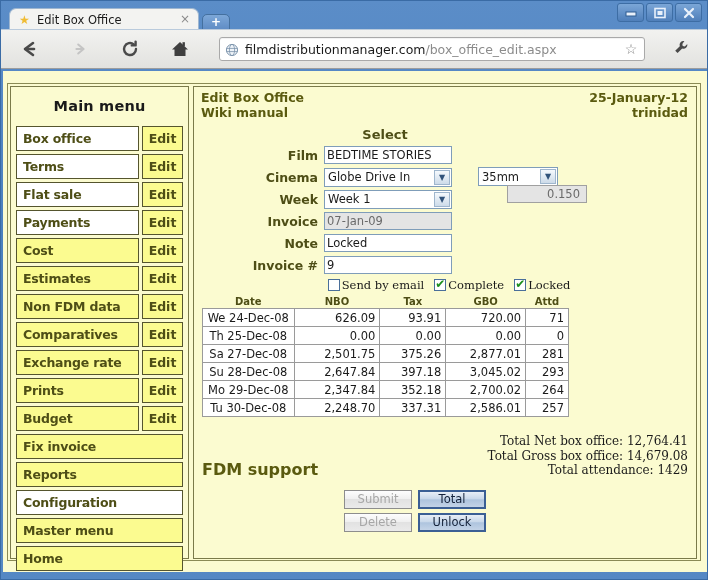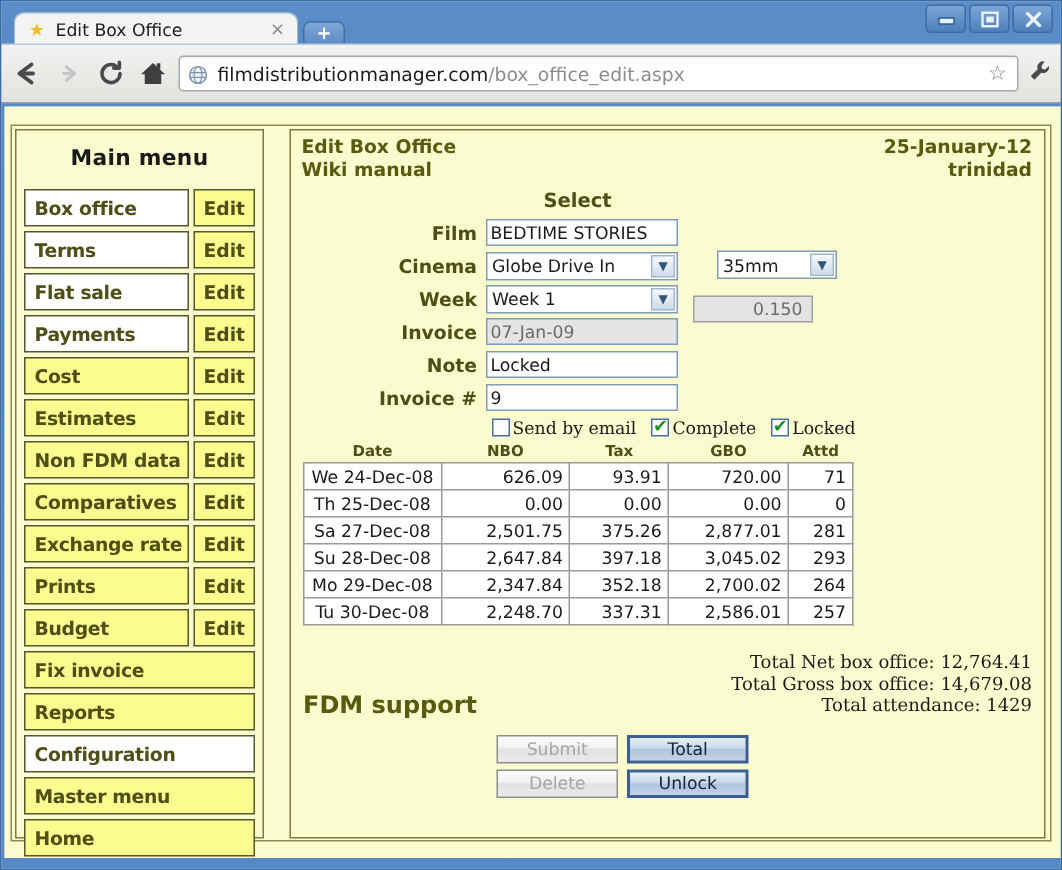--- a/index.html
+++ b/index.html
@@ -89,22 +89,22 @@
   .win-btn svg { display:block; margin: 0 auto; }
 
   
   #toolbar {
     position: relative;
     height: 40px;
     background: linear-gradient(to bottom, #f2f2f0 0%, #e2e2df 100%);
     border-top: 1px solid #b9cadc;
     border-bottom: 1px solid #9d9d9d;
     display: flex; align-items: center;
-    padding: 0 4px;
-    gap: 2px;
+    padding: 0 16px;
+    gap: 24px;
     justify-content: space-between;
   }
   .nav-icon {
     width: 26px; height: 26px;
     display: flex; align-items: center; justify-content: center;
     color: #4a4a4a;
   }
   .nav-icon.disabled { color: #bdbdbd; }
   #omnibox {
     flex: 1;
@@ -155,21 +155,21 @@
     left: 4px; top: 12px;
     width: 694px; height: 478px;
     border: 1px solid #8a8a55;
     background: #fbfbd0;
   }
 
   
   #sidebar {
     position: absolute;
     left: 7px; top: 15px;
-    width: 166px; height: 473px;
+    width: 179px; height: 473px;
     border: 1px solid #7a7a4a;
     background: #fbfbd0;
   }
   #sidebar-title {
     height: 38px;
     line-height: 38px;
     text-align: center;
     font-size: 14.5px;
     font-weight: bold;
     color: #1a1a1a;
@@ -379,21 +379,21 @@
   
   #actions {
     margin-top: 12px;
     display: flex; flex-direction: column;
     align-items: center;
     gap: 4px;
     padding-right: 60px;
   }
   .btn-row { display: flex; gap: 6px; }
   .btn {
-    width: 81px; height: 19px;
+    width: 68px; height: 19px;
     font-size: 11.5px;
     text-align: center;
     line-height: 17px;
     border: 1px solid #8d8d8d;
     background: linear-gradient(to bottom, #fdfdfd 0%, #f0f0f0 45%, #e2e2e2 50%, #eaeaea 100%);
     color: #a6a6a6;
   }
   .btn.primary {
     border: 2px solid #3b5f94;
     background: linear-gradient(to bottom, #e8eef6 0%, #c9d8ea 45%, #aec4de 52%, #c3d3e7 100%);
@@ -596,21 +596,21 @@
                 <div class="tfield">9</div>
               </div>
             </div>
 
           <div class="side-ctrl side-sel" style="position:absolute; top:22px;padding-left:16px;">
             <div class="selbox" style="width:80px;">
               <span>35mm</span>
               <span class="arrow">▼</span>
             </div>
           </div>
-          <div class="side-ctrl side-num" style="position:absolute; top:52px;">0.150</div>
+          <div class="side-ctrl side-num" style="position:absolute; top:40px;margin-left:45px;">0.150</div>
 
           <div id="checkbox-row">
               <div class="cbwrap">
                 <span class="cbox"></span>
                 <span class="cblabel">Send by email</span>
               </div>
               <div class="cbwrap">
                 <span class="cbox checked"></span>
                 <span class="cblabel">Complete</span>
               </div>

